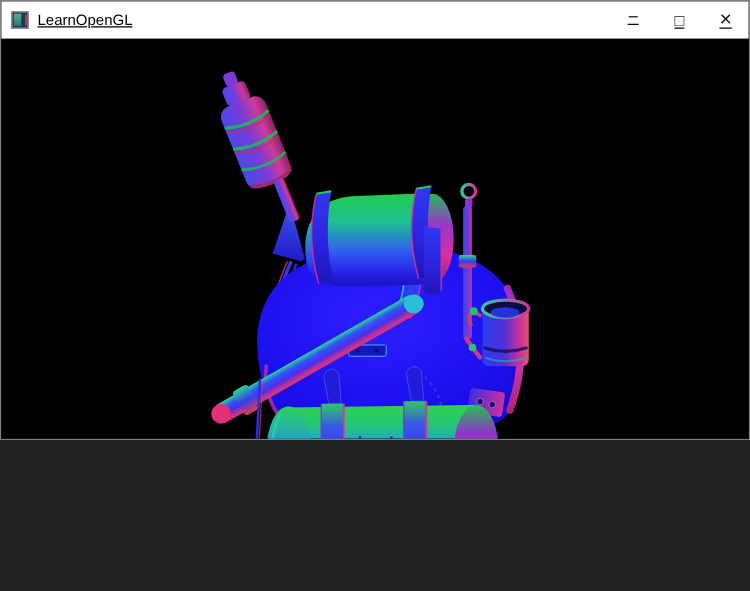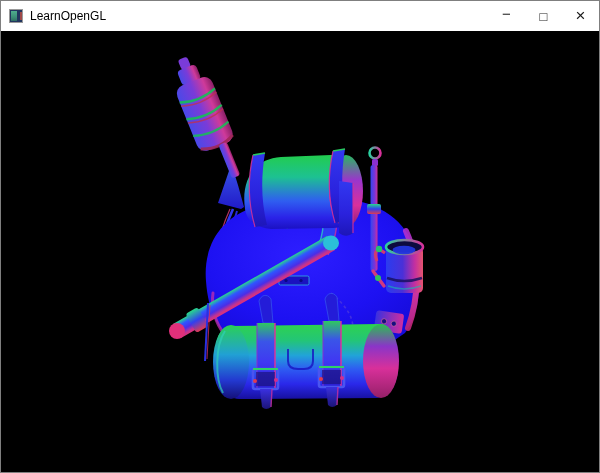--- a/index.html
+++ b/index.html
@@ -1,22 +1,23 @@
 <!DOCTYPE html>
 <html><head>
 <meta charset="utf-8">
 <style>
   * { margin: 0; padding: 0; box-sizing: border-box; }
   html, body { width: 600px; height: 473px; background: #222; font-family: "Liberation Sans", sans-serif; }
   .window {
-    width: 600px; height: 473px;
+    width: 600px; height: 352px;
     border: 1px solid #7f7f7f;
     display: flex; flex-direction: column;
     background: #000;
     overflow: hidden;
+    text-decoration: underline;
   }
   .titlebar {
     height: 30px; flex: 0 0 30px;
     background: #ffffff;
     display: flex; align-items: center;
     user-select: none;
   }
   .app-icon {
     width: 14px; height: 14px;
     margin-left: 8px;

